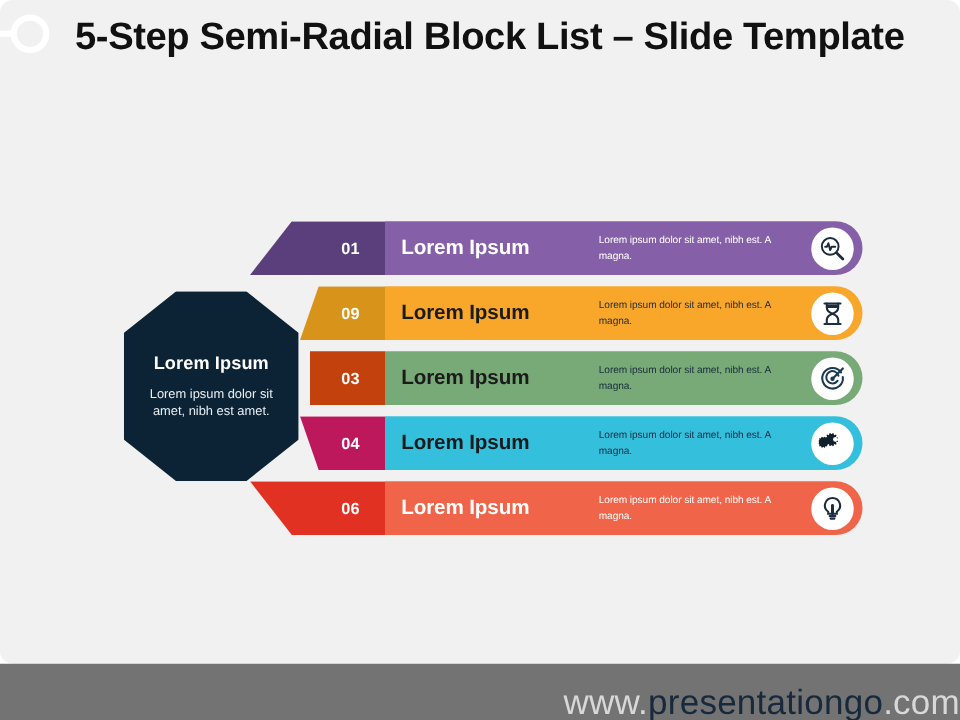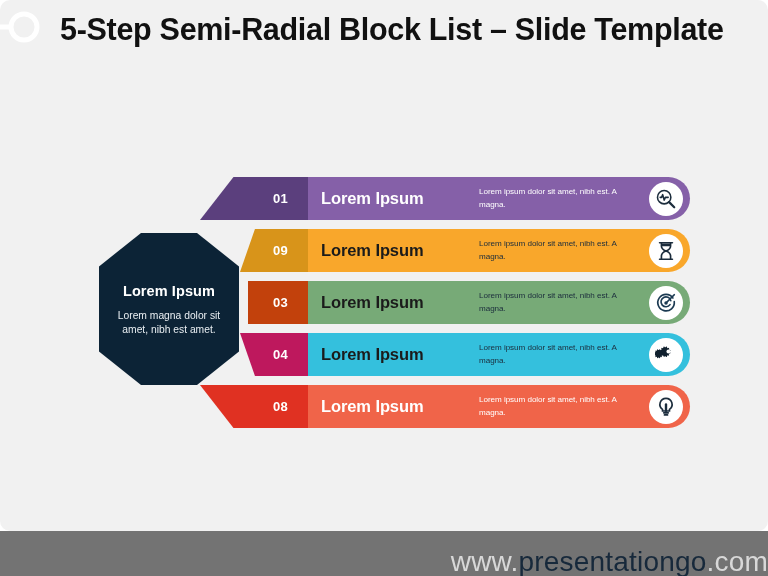--- a/index.html
+++ b/index.html
@@ -180,21 +180,21 @@
       <path d="M6 10 L18 10 L18 15 L11 15 L11 20 L17 20 L17 25 L11 25 L11 31 L18 31 L18 36 L6 36 Z" fill="#ffffff"></path>
     </svg>
   </div>
 
   <h1 class="title">5-Step Semi-Radial Block List – Slide Template</h1>
 
   <div class="diagram">
 
     <div class="hub" style="background: rgb(12, 35, 54);">
       <div class="hub-title">Lorem Ipsum</div>
-      <div class="hub-desc">Lorem magna dolor sit amet, nibh est amet.</div>
+      <div class="hub-desc">Lorem ipsum dolor sit amet, nibh est amet.</div>
     </div>
 
     <div class="row" style="left:200px; top:17px; width:490px;">
       <div class="wedge" style="width: 108px; clip-path: polygon(31% 0%, 100% 0%, 100% 100%, 0% 100%); background: rgb(91, 63, 125);">
         <span class="wedge-num">01</span>
       </div>
       <div class="bar" style="left: 108px; width: 382px; background: rgb(133, 96, 168);">
         <span class="bar-title" style="margin-left: 13px; width: 158px; color: rgb(255, 255, 255);">Lorem Ipsum</span>
         <span class="bar-desc" style="color: rgb(255, 255, 255);">Lorem  ipsum dolor sit amet, nibh est. A magna.</span>
         <span class="icon-bubble">
@@ -257,21 +257,21 @@
             <circle cx="14.6" cy="8.2" r="2.1" fill="#ffffff"></circle>
             <path d="M15.6 2.2 l1.5 .6 .1 1.7 1.2 .7 1.5-.8 1.1 1.1 -.8 1.5 .7 1.2 1.7 .1 .6 1.5 -1.4 1 0 1.4 1.4 1 -.6 1.5 -1.7 .1 -.7 1.2 .8 1.5 -1.1 1.1 -1.5-.8 -1.2 .7 -.1 1.7 -1.5 .6 -1-1.4 -1.4 0 -1 1.4 -1.5-.6 -.1-1.7 -1.2-.7 -1.5 .8 -1.1-1.1 .8-1.5 -.7-1.2 -1.7-.1 -.6-1.5 1.4-1 0-1.4 -1.4-1 .6-1.5 1.7-.1 .7-1.2 -.8-1.5 1.1-1.1 1.5 .8 1.2-.7 .1-1.7 1.5-.6 1 1.4 1.4 0 Z" transform="translate(-6.4,2.6) scale(0.52) translate(6,4)"></path>
             <circle cx="9.1" cy="15.4" r="1.75" fill="#ffffff"></circle>
           </svg>
         </span>
       </div>
     </div>
 
     <div class="row" style="left:200px; top:225px; width:490px;">
       <div class="wedge" style="width: 108px; clip-path: polygon(0% 0%, 100% 0%, 100% 100%, 31% 100%); background: rgb(224, 49, 34);">
-        <span class="wedge-num">08</span>
+        <span class="wedge-num">06</span>
       </div>
       <div class="bar" style="left: 108px; width: 382px; background: rgb(240, 100, 73);">
         <span class="bar-title" style="margin-left: 13px; width: 158px; color: rgb(255, 255, 255);">Lorem Ipsum</span>
         <span class="bar-desc" style="color: rgb(255, 255, 255);">Lorem  ipsum dolor sit amet, nibh est. A magna.</span>
         <span class="icon-bubble">
           <svg width="22" height="22" viewBox="0 0 24 24" fill="none" stroke="#1b2c3c" stroke-width="1.8" stroke-linecap="round">
             <path d="M12 2.6 A6.6 6.6 0 0 0 8.2 14.6 L8.2 16.4 L15.8 16.4 L15.8 14.6 A6.6 6.6 0 0 0 12 2.6 Z"></path>
             <path d="M9.6 18.4 L14.4 18.4" stroke-width="2"></path>
             <path d="M10.4 20.6 L13.6 20.6" stroke-width="2"></path>
             <path d="M12 9.2 L12 16.2" stroke-width="2.6"></path>

